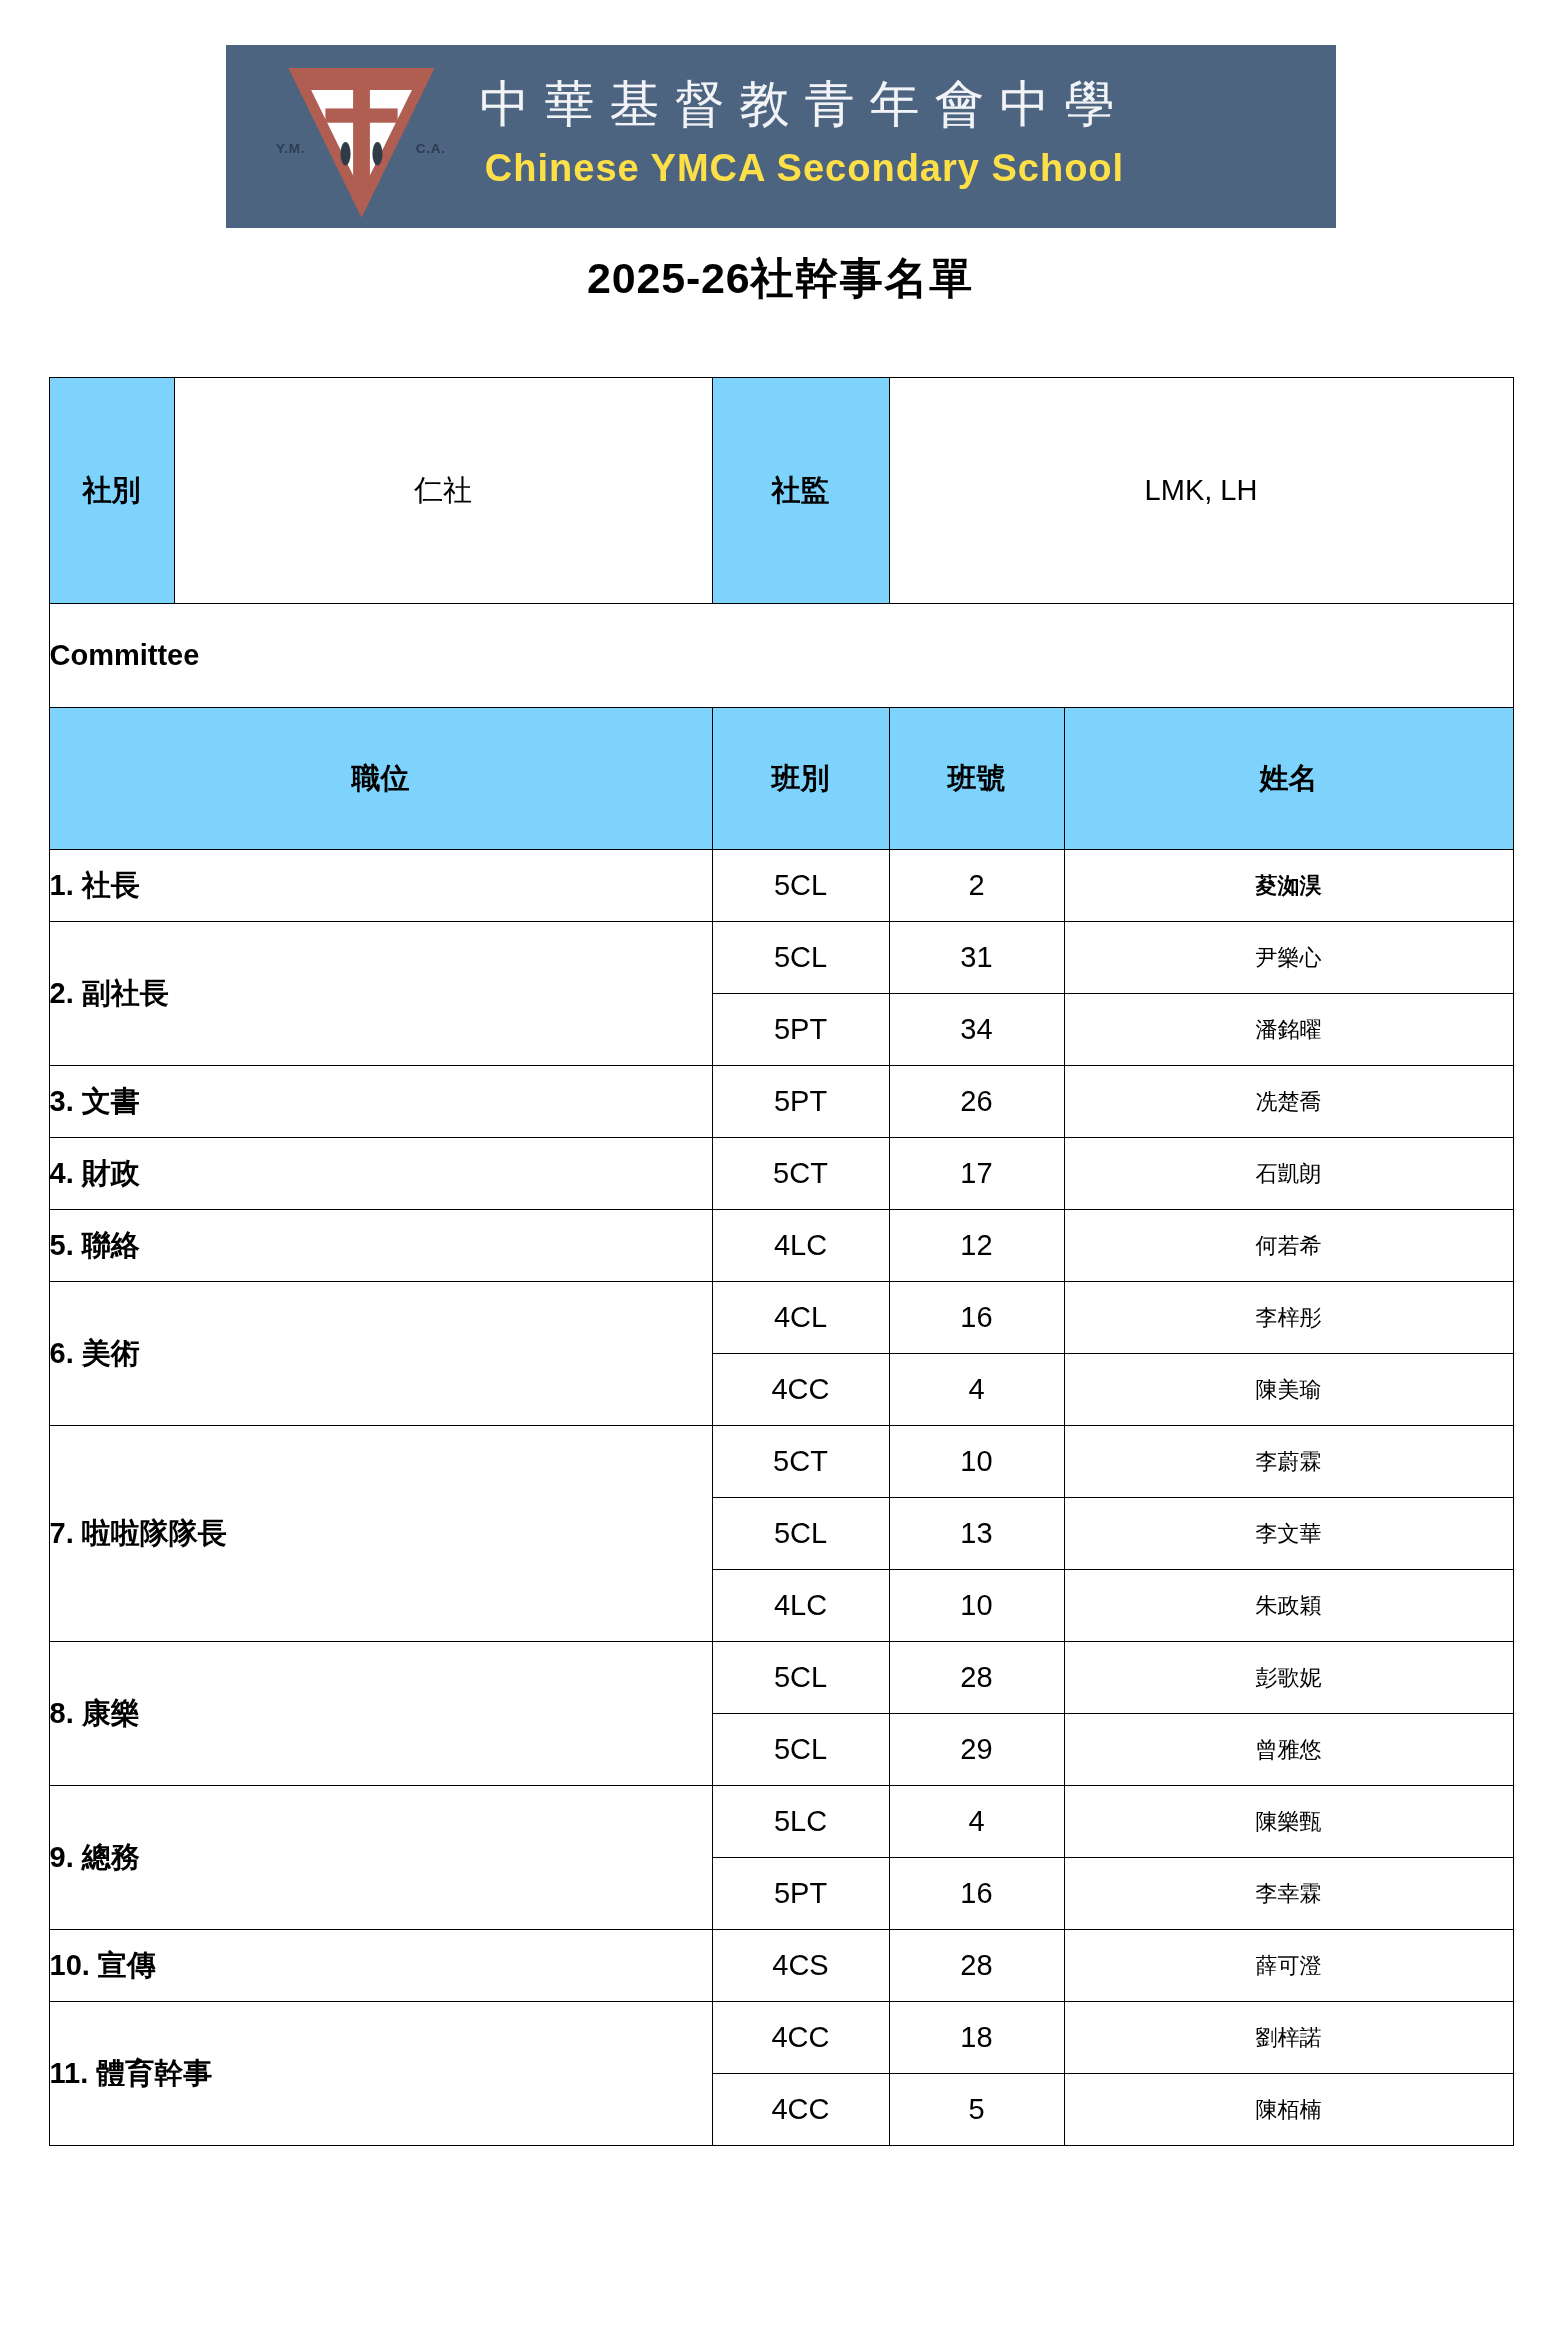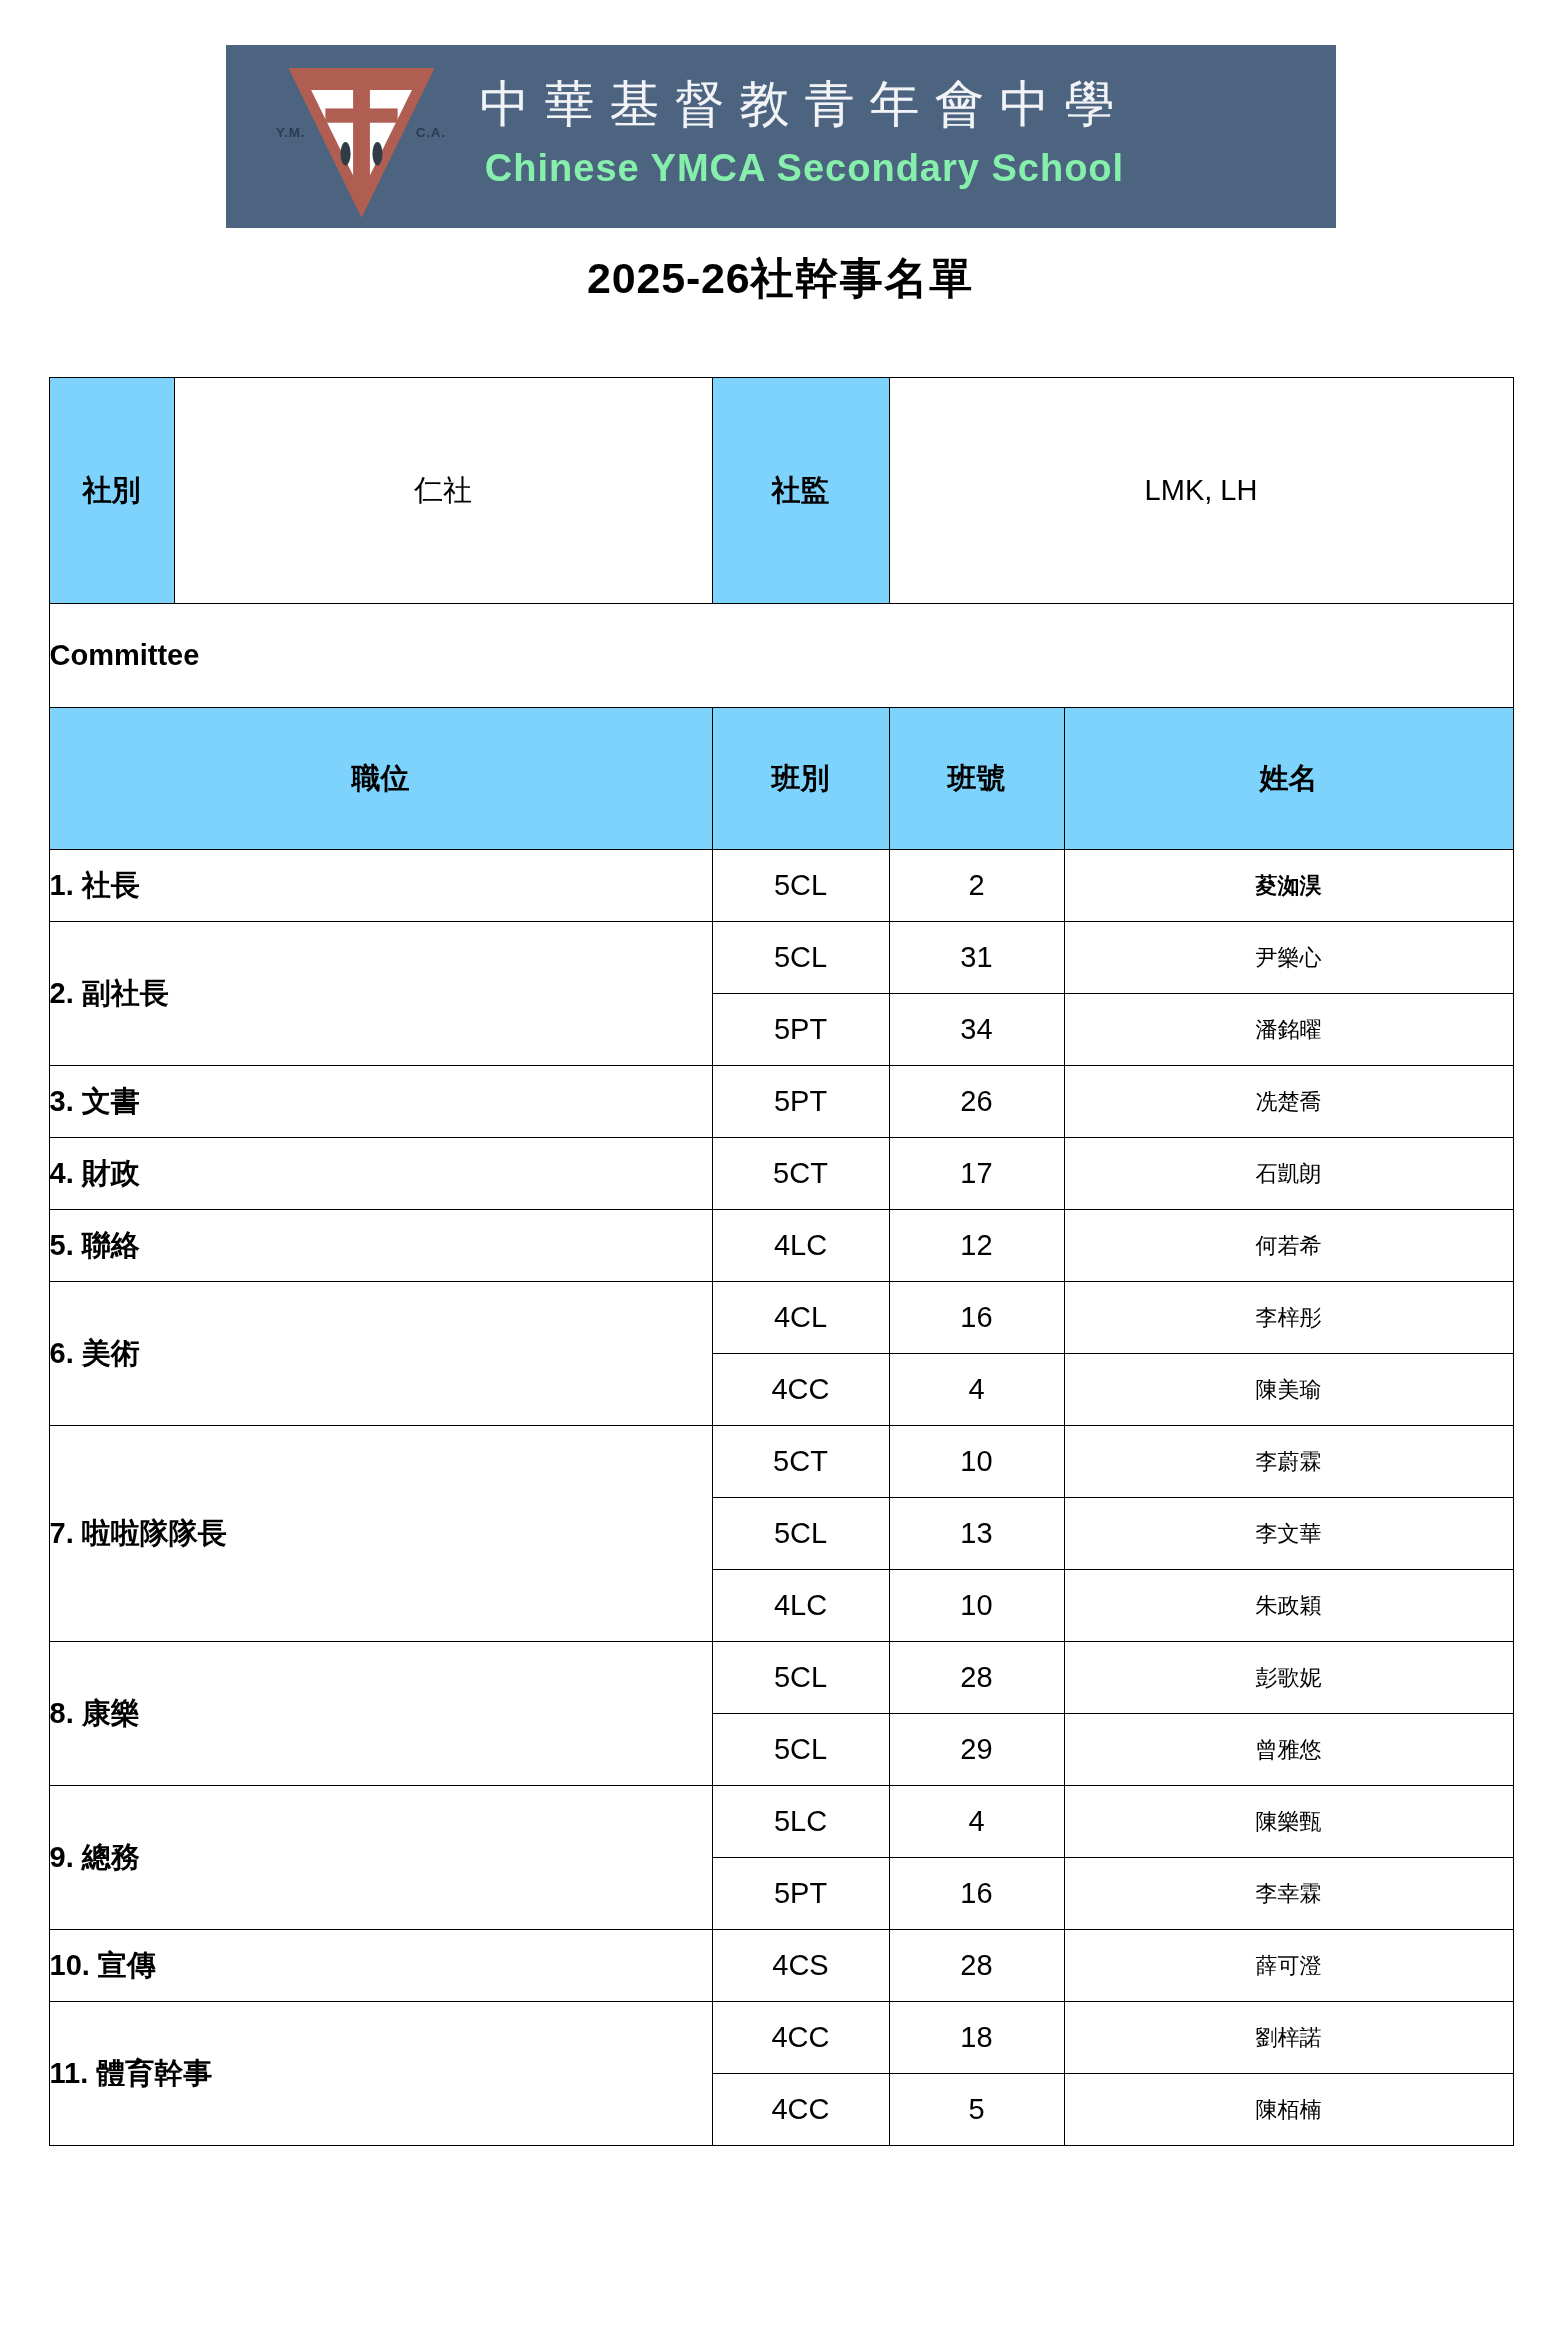--- a/index.html
+++ b/index.html
@@ -51,21 +51,21 @@
   .school-cn {
     color: #f1f3f6;
     font-size: 50px;
     letter-spacing: 15px;
     font-weight: 400;
     line-height: 1.15;
     white-space: nowrap;
     text-shadow: 0 0 0.8px rgba(255,255,255,0.35);
   }
   .school-en {
-    color: #86efac;
+    color: #fde047;
     font-size: 38px;
     font-weight: 600;
     letter-spacing: 1px;
     line-height: 1.25;
     margin-top: 11.8px;
     white-space: nowrap;
   }
 
   
   .page-title {
@@ -155,21 +155,21 @@
 
         <polygon points="45,44 165,44 105,166" fill="#ffffff"></polygon>
 
         <rect x="95" y="30" width="20" height="140" fill="#b05d52"></rect>
 
         <rect x="62" y="66" width="86" height="17" fill="#b05d52"></rect>
 
         <ellipse cx="86" cy="120" rx="6" ry="14" fill="#2f3b47"></ellipse>
         <ellipse cx="124" cy="120" rx="6" ry="14" fill="#2f3b47"></ellipse>
       </svg>
-      <div style="position:absolute;left:3.4px;top:72px;width:170px;display:flex;justify-content:space-between;
+      <div style="position:absolute;left:3.4px;top:88px;width:170px;display:flex;justify-content:space-between;
                   font-size:13.5px;font-weight:bold;color:#2c3c52;letter-spacing:0.8px;pointer-events:none;">
         <span>Y.M.</span>
         <span>C.A.</span>
       </div>
     </div>
 
     <div class="banner-text">
       <div class="school-cn">中華基督教青年會中學</div>
       <div class="school-en">Chinese YMCA Secondary School</div>
     </div>

